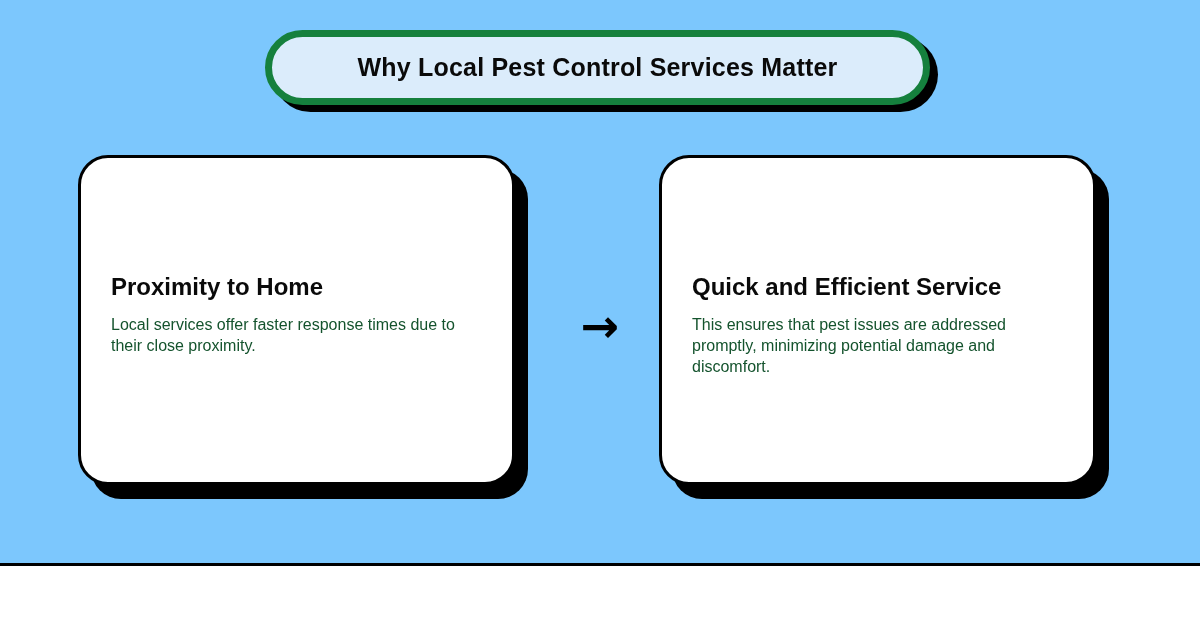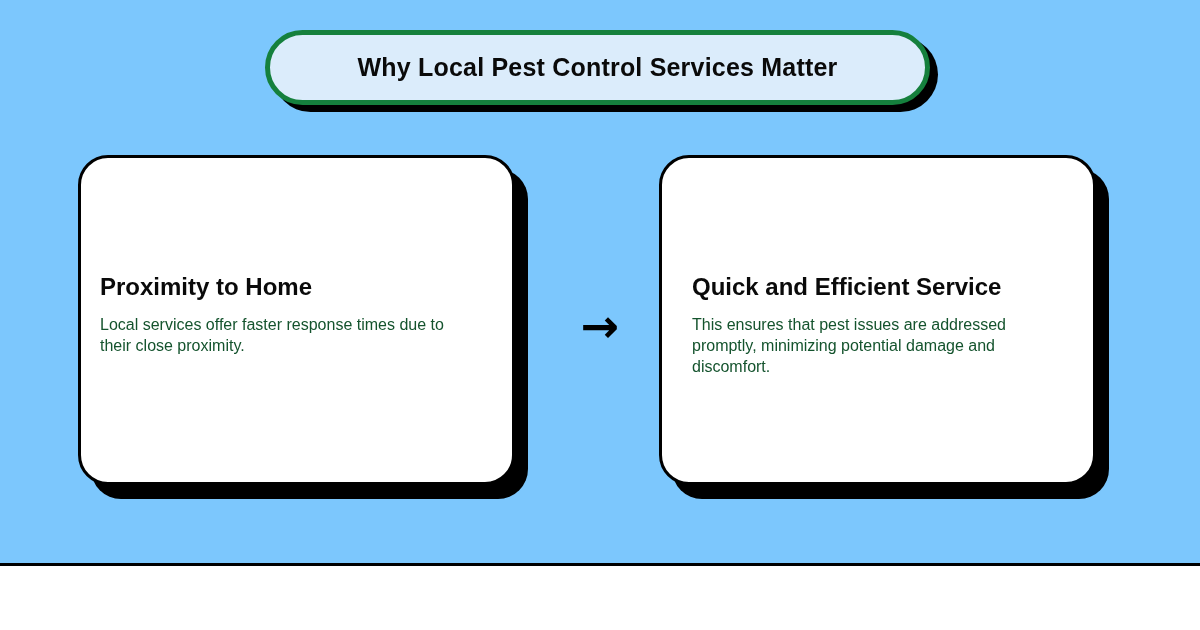--- a/index.html
+++ b/index.html
@@ -16,21 +16,21 @@
     color: #0a0a0a;
   }
   .title-pill {
     position: absolute;
     left: 265px;
     top: 30px;
     width: 665px;
     height: 75px;
     box-sizing: border-box;
     background: #dbecfb;
-    border: 5px solid #15803d;
+    border: 7px solid #15803d;
     border-radius: 40px;
     box-shadow: 8px 7px 0 #000;
     display: flex;
     align-items: center;
     justify-content: center;
   }
   .title-pill .pill-text {
     font-size: 25px;
     font-weight: bold;
     letter-spacing: 0.2px;
@@ -45,21 +45,21 @@
     border: 3px solid #000;
     border-radius: 30px;
     box-shadow: 13px 14px 0 #000;
   }
   .card-left  { left: 78px;  }
   .card-right { left: 659px; }
   .card-content {
     position: absolute;
     top: 115px;
   }
-  .card-left  .card-content { left: 19px; }
+  .card-left  .card-content { left: 30px; }
   .card-right .card-content { left: 30px; }
   .card-title {
     font-size: 24px;
     font-weight: bold;
     line-height: 1.2;
     margin: 0 0 12px 0;
     color: #0a0a0a;
   }
   .card-body {
     font-size: 16px;

